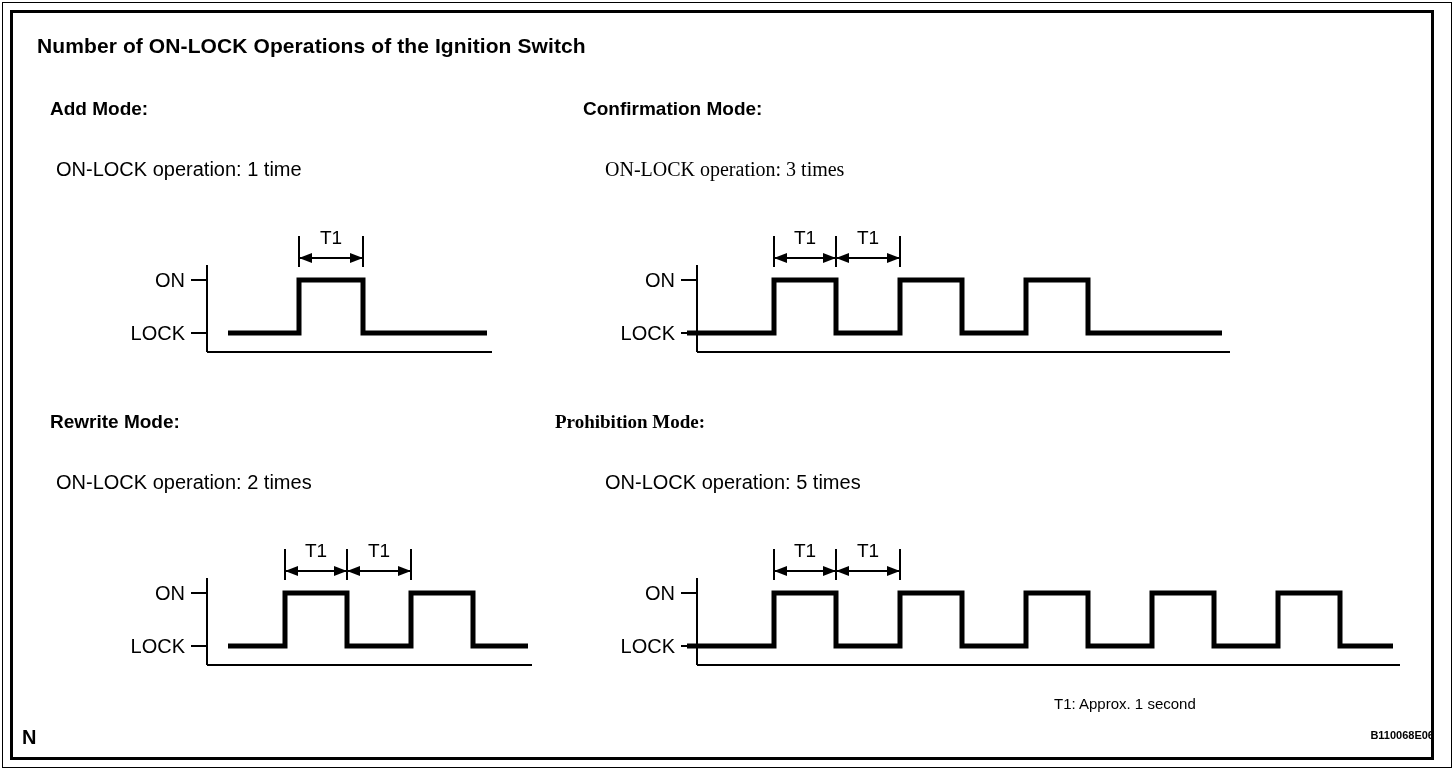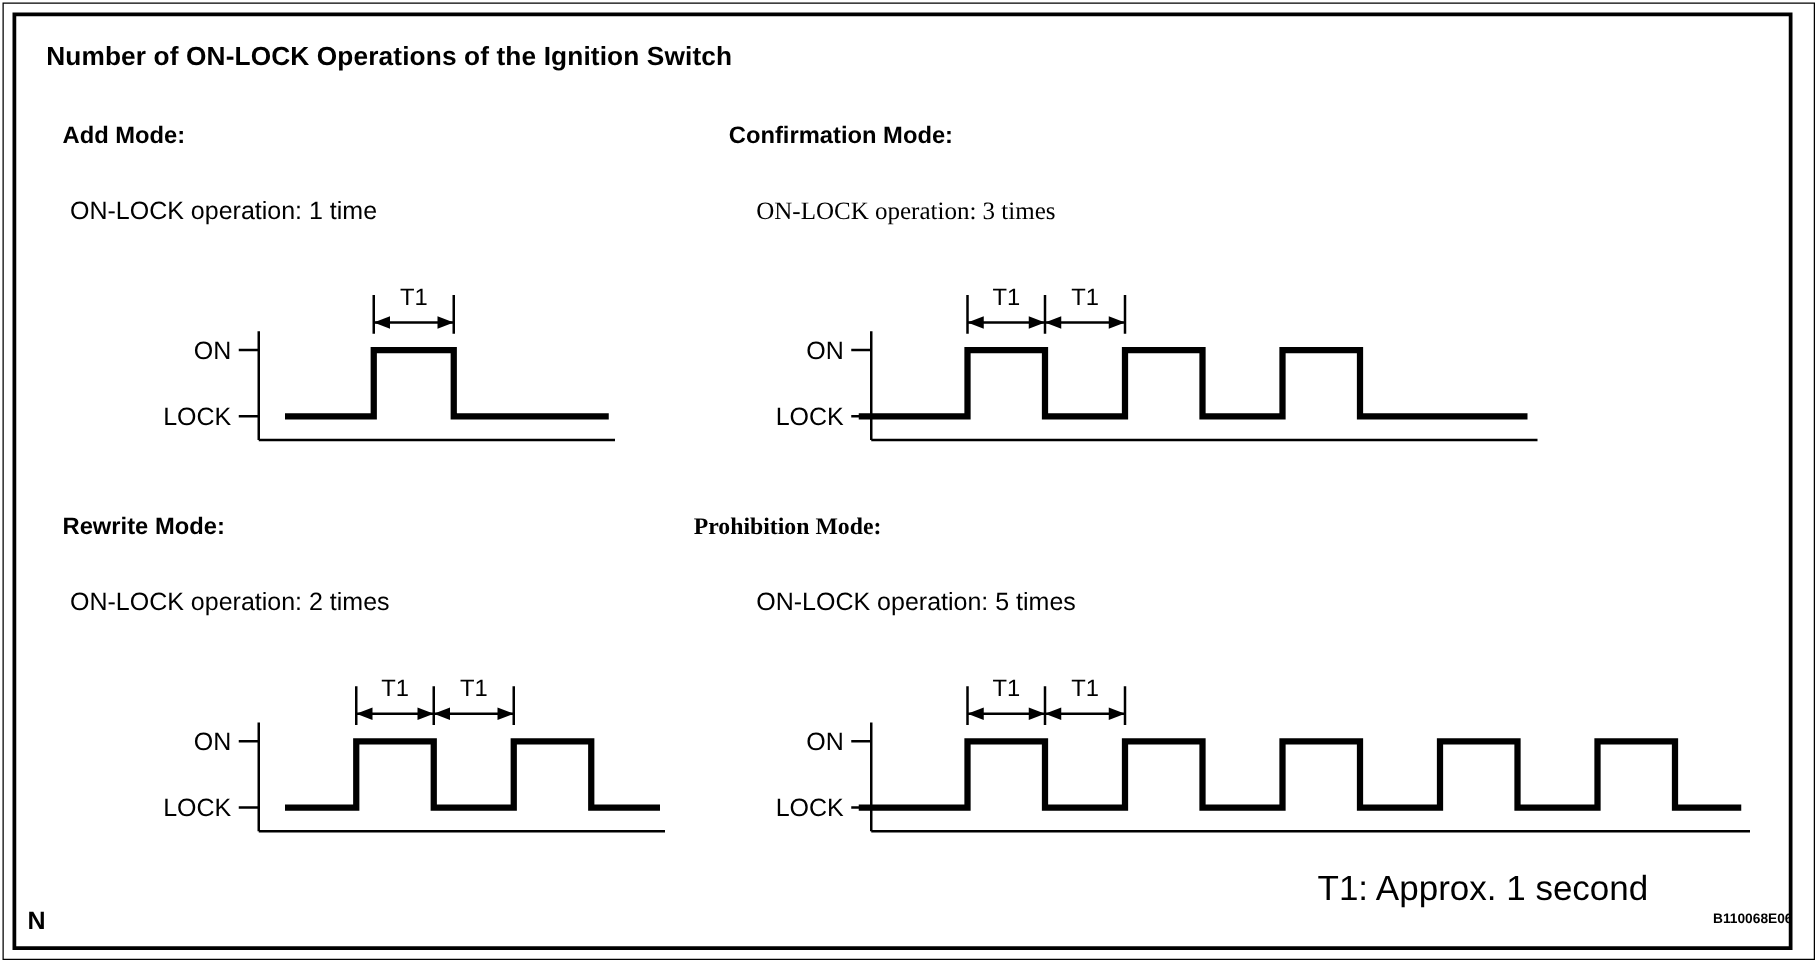--- a/index.html
+++ b/index.html
@@ -35,21 +35,21 @@
     font-size:19px;font-weight:bold;
     white-space:nowrap;
   }
   .mode-sub{
     position:absolute;
     font-size:20px;font-weight:normal;
     white-space:nowrap;
   }
   .legend{
     position:absolute;
-    font-size:28px;
+    font-size:15px;
     white-space:nowrap;
     text-align:center;
   }
   .code{
     position:absolute;right:22px;top:729px;
     font-size:11px;font-weight:bold;
     letter-spacing:0px;
     white-space:nowrap;
   }
   .corner-n{

